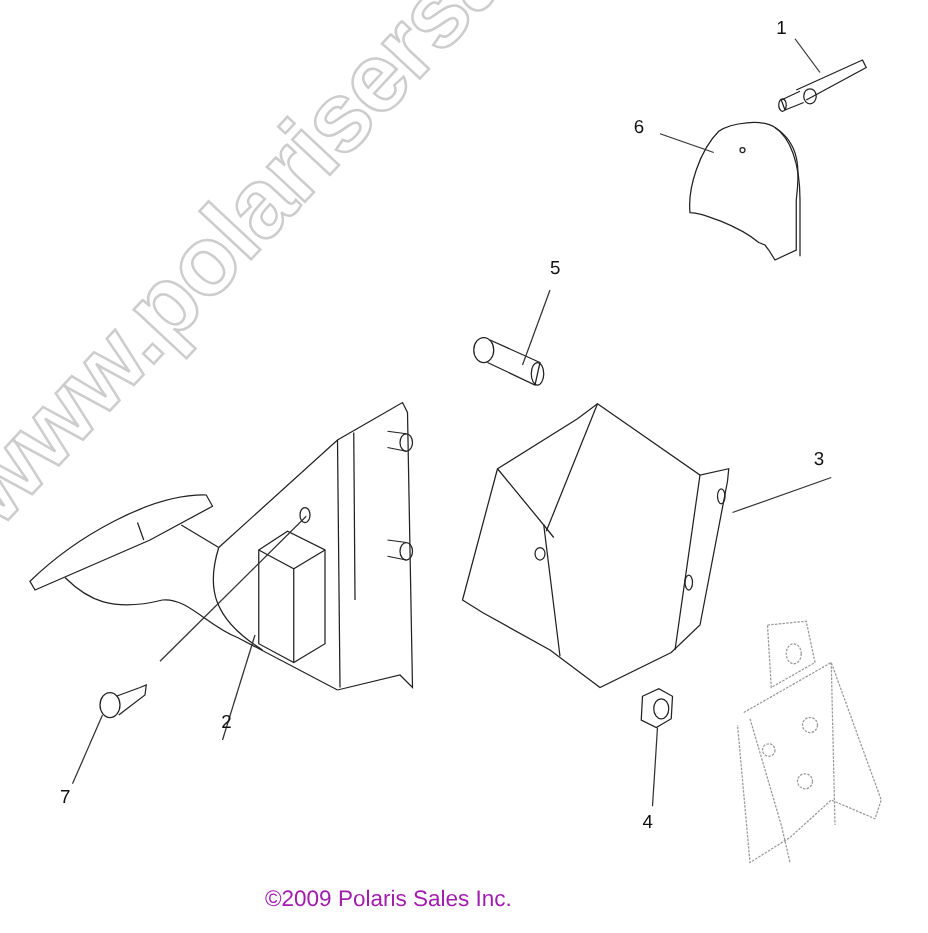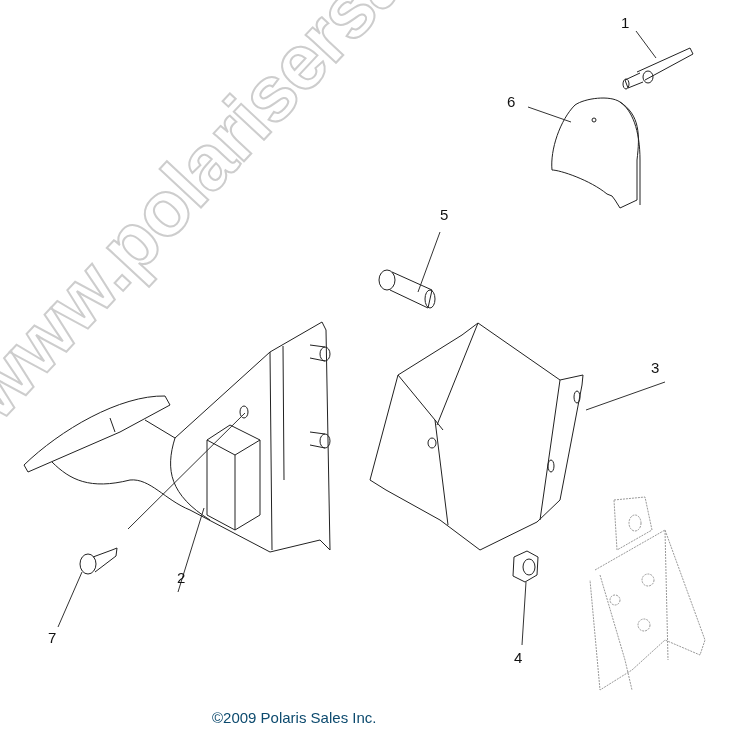--- a/index.html
+++ b/index.html
@@ -1,19 +1,19 @@
 <!DOCTYPE html>
 <html><head>
 <meta charset="utf-8">
 <style>
   html,body{margin:0;padding:0;background:#ffffff;}
   #canvas{position:relative;width:742px;height:746px;overflow:hidden;background:#fff;font-family:"Liberation Sans",sans-serif;}
   svg{position:absolute;left:0;top:0;}
   .callout{position:absolute;font-size:15px;color:#111;font-family:"Liberation Sans",sans-serif;line-height:1;}
-  .copyright{position:absolute;left:212px;top:709px;font-size:15px;color:#0c4a6e;font-family:"Liberation Sans",sans-serif;}
+  .copyright{position:absolute;left:212px;top:709px;font-size:18px;color:#a21caf;font-family:"Liberation Sans",sans-serif;}
   .watermark{position:absolute;left:-20px;top:360px;font-size:78px;font-weight:bold;font-family:"Liberation Sans",sans-serif;color:#fff;-webkit-text-stroke:2px #c8c8c8;transform:rotate(-47deg);transform-origin:left center;white-space:nowrap;letter-spacing:-1px;opacity:.9;}
 </style>
 </head>
 <body>
 
 <div id="canvas">
   <div class="watermark">www.polarisersatzteile.de</div>
 
   <svg width="742" height="746" viewBox="0 0 742 746" fill="none" stroke="#222" stroke-width="1">
 

